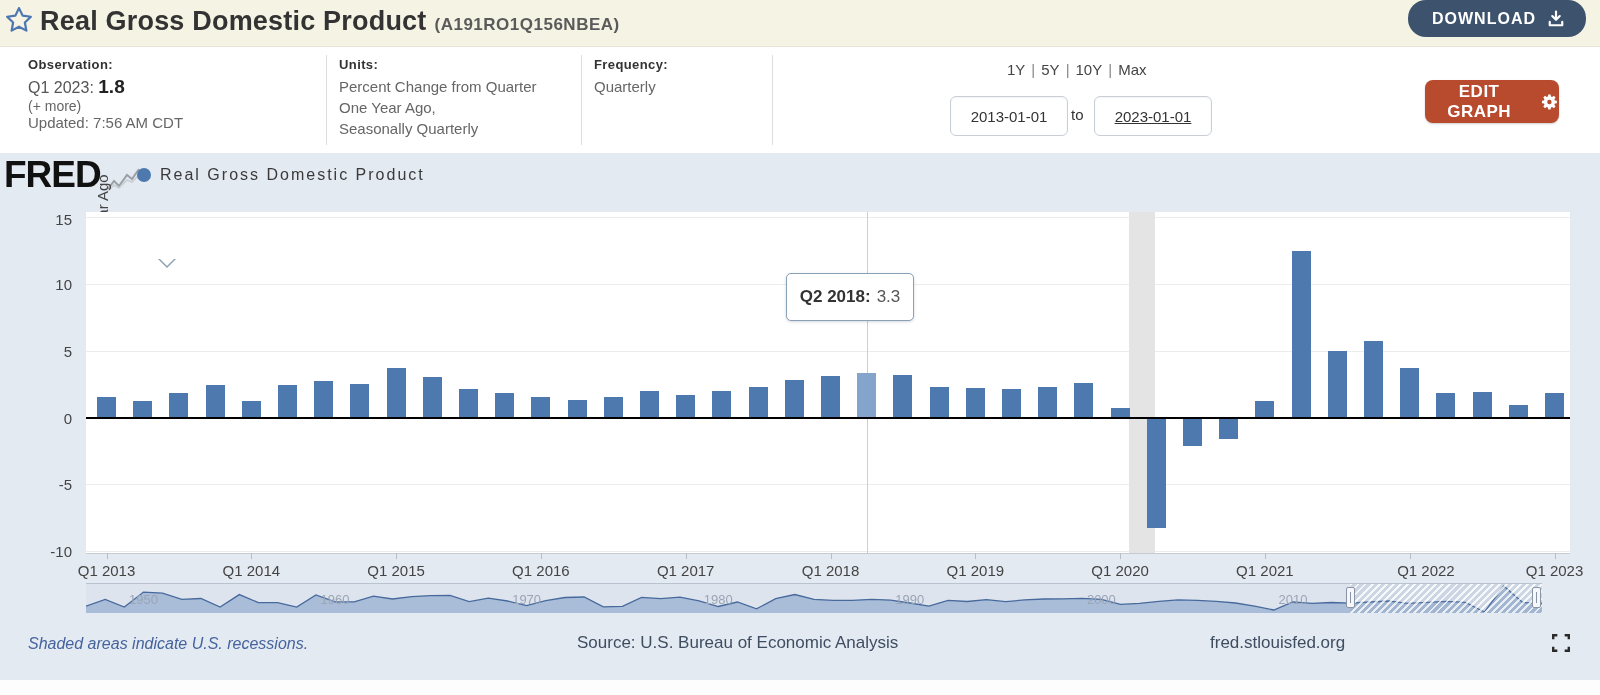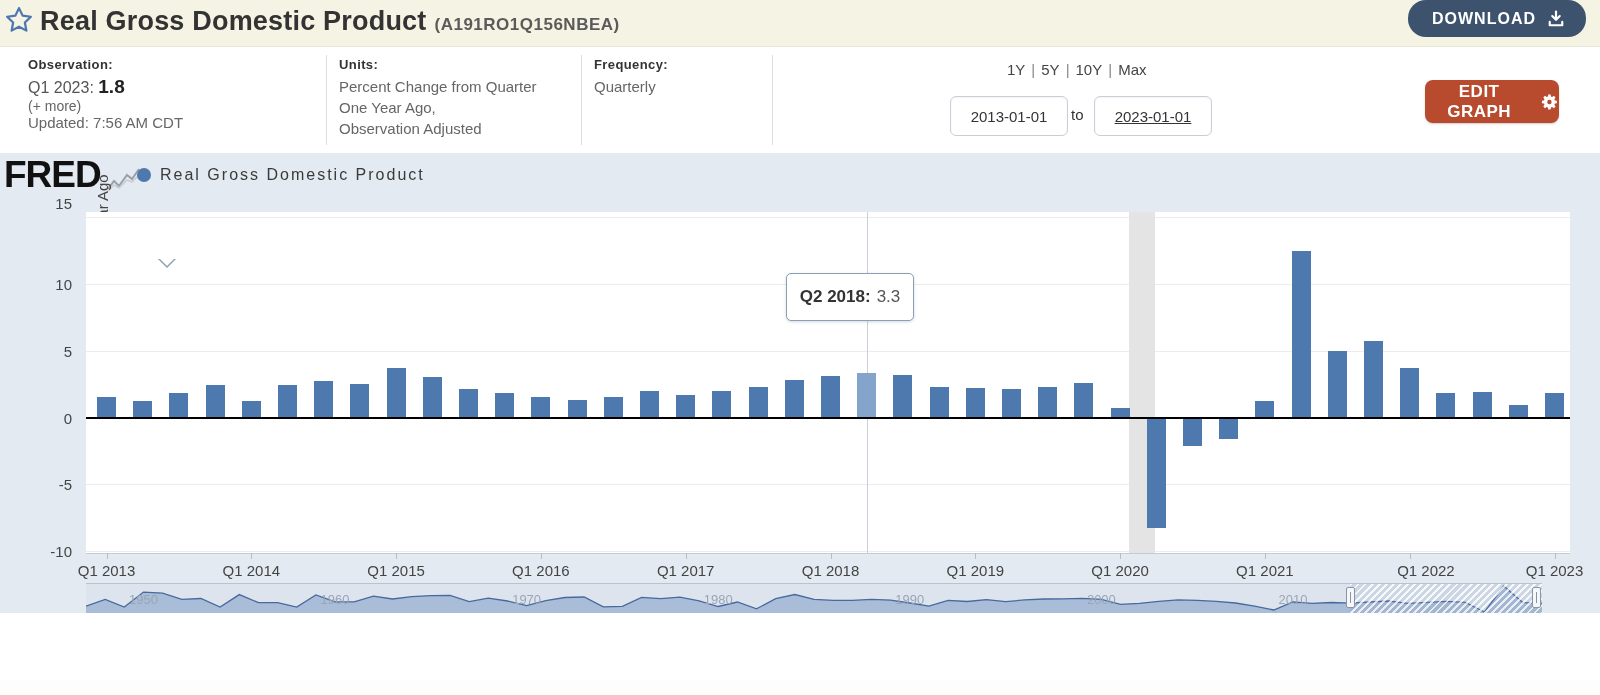--- a/index.html
+++ b/index.html
@@ -100,21 +100,21 @@
       <div class="obs-line"><span>Q1 2023:</span> <span class="obs-value">1.8</span></div>
       <div class="more-link">(+ more)</div>
       <div class="updated">Updated: 7:56 AM CDT</div>
     </div>
     <div class="col-divider" style="left:326px;"></div>
     <div class="info-col" style="left:339px;">
       <div class="info-label">Units:</div>
       <div class="info-text">
         <div>Percent Change from Quarter</div>
         <div>One Year Ago,</div>
-        <div>Observation Adjusted</div>
+        <div>Seasonally Quarterly</div>
       </div>
     </div>
     <div class="col-divider" style="left:581px;"></div>
     <div class="info-col" style="left:594px;">
       <div class="info-label">Frequency:</div>
       <div class="info-text">Quarterly</div>
     </div>
     <div class="col-divider" style="left:772px;"></div>
 
     <div class="range-links" id="rangeLinks"><span class="lnk">1Y</span><span class="sep">|</span><span class="lnk">5Y</span><span class="sep">|</span><span class="lnk">10Y</span><span class="sep">|</span><span class="lnk">Max</span></div>
@@ -199,21 +199,21 @@
         <div class="bar" title="2021 Q3: 5" style="left: 1241.8px; width: 19px; height: 66.8px; top: 138.7px; background: rgb(77, 121, 174);"></div>
         <div class="bar" title="2021 Q4: 5.7" style="left: 1278px; width: 19px; height: 76.152px; top: 129.348px; background: rgb(77, 121, 174);"></div>
         <div class="bar" title="2022 Q1: 3.7" style="left: 1314.2px; width: 19px; height: 49.432px; top: 156.068px; background: rgb(77, 121, 174);"></div>
         <div class="bar" title="2022 Q2: 1.8" style="left: 1350.4px; width: 19px; height: 24.048px; top: 181.452px; background: rgb(77, 121, 174);"></div>
         <div class="bar" title="2022 Q3: 1.9" style="left: 1386.6px; width: 19px; height: 25.384px; top: 180.116px; background: rgb(77, 121, 174);"></div>
         <div class="bar" title="2022 Q4: 0.9" style="left: 1422.8px; width: 19px; height: 12.024px; top: 193.476px; background: rgb(77, 121, 174);"></div>
         <div class="bar" title="2023 Q1: 1.8" style="left: 1459px; width: 19px; height: 24.048px; top: 181.452px; background: rgb(77, 121, 174);"></div>
       </div>
 
     <div id="yLabels">
-        <div class="ylab" style="left: 14px; right: auto; width: 58px; position: absolute; top: 50px; text-align: right;">15</div>
+        <div class="ylab" style="left: 14px; right: auto; width: 58px; position: absolute; top: 66px; text-align: right;">15</div>
         <div class="ylab" style="left: 14px; right: auto; width: 58px; position: absolute; top: 130.9px; text-align: right;">10</div>
         <div class="ylab" style="left: 14px; right: auto; width: 58px; position: absolute; top: 197.7px; text-align: right;">5</div>
         <div class="ylab" style="left: 14px; right: auto; width: 58px; position: absolute; top: 264.5px; text-align: right;">0</div>
         <div class="ylab" style="left: 14px; right: auto; width: 58px; position: absolute; top: 331.3px; text-align: right;">-5</div>
         <div class="ylab" style="left: 14px; right: auto; width: 58px; position: absolute; top: 398.1px; text-align: right;">-10</div>
       </div>
     <div class="x-axis-line"></div>
     <div id="xLabels">
         <div class="x-tick" style="left: 106.5px;"></div>
         <div class="xlab" style="left: 106.5px;">Q1 2013</div>
@@ -240,14 +240,27 @@
       </div>
 
     <div class="navigator" id="navigator">
       <svg id="navSvg" width="1456" height="29">
           <path d="M0,29 L0.0,22.2 L19.2,15.4 L38.3,23.0 L57.5,8.1 L76.6,9.2 L95.8,15.4 L114.9,14.5 L134.1,23.0 L153.3,10.6 L172.4,18.6 L191.6,18.6 L210.7,23.1 L229.9,11.0 L249.1,17.8 L268.2,17.8 L287.4,12.2 L306.5,15.0 L325.7,12.7 L344.8,11.6 L364.0,11.4 L383.2,17.7 L402.3,14.2 L421.5,17.0 L440.6,21.7 L459.8,16.7 L478.9,13.5 L498.1,13.0 L517.3,22.8 L536.4,22.3 L555.6,13.4 L574.7,14.6 L593.9,13.2 L613.1,16.9 L632.2,22.5 L651.4,18.0 L670.5,24.9 L689.7,14.6 L708.8,10.5 L728.0,15.3 L747.2,16.4 L766.3,16.4 L785.5,15.3 L804.6,16.1 L823.8,19.0 L842.9,22.2 L862.1,16.4 L881.3,17.5 L900.4,15.6 L919.6,17.7 L938.7,15.9 L957.9,15.0 L977.1,14.8 L996.2,14.3 L1015.4,15.4 L1034.5,20.4 L1053.7,19.3 L1072.8,17.4 L1092.0,15.9 L1111.2,16.4 L1130.3,17.4 L1149.5,19.0 L1168.6,22.2 L1187.8,26.0 L1206.9,17.8 L1226.1,19.4 L1245.3,18.5 L1264.4,19.1 L1283.6,18.0 L1302.7,17.0 L1321.9,19.3 L1341.1,18.3 L1360.2,17.4 L1379.4,18.3 L1398.5,28.0 L1417.7,2.0 L1436.8,18.6 L1456.0,19.1 L1456,29 Z" fill="#a9bdd9"></path>
           <polyline points="0.0,22.2 19.2,15.4 38.3,23.0 57.5,8.1 76.6,9.2 95.8,15.4 114.9,14.5 134.1,23.0 153.3,10.6 172.4,18.6 191.6,18.6 210.7,23.1 229.9,11.0 249.1,17.8 268.2,17.8 287.4,12.2 306.5,15.0 325.7,12.7 344.8,11.6 364.0,11.4 383.2,17.7 402.3,14.2 421.5,17.0 440.6,21.7 459.8,16.7 478.9,13.5 498.1,13.0 517.3,22.8 536.4,22.3 555.6,13.4 574.7,14.6 593.9,13.2 613.1,16.9 632.2,22.5 651.4,18.0 670.5,24.9 689.7,14.6 708.8,10.5 728.0,15.3 747.2,16.4 766.3,16.4 785.5,15.3 804.6,16.1 823.8,19.0 842.9,22.2 862.1,16.4 881.3,17.5 900.4,15.6 919.6,17.7 938.7,15.9 957.9,15.0 977.1,14.8 996.2,14.3 1015.4,15.4 1034.5,20.4 1053.7,19.3 1072.8,17.4 1092.0,15.9 1111.2,16.4 1130.3,17.4 1149.5,19.0 1168.6,22.2 1187.8,26.0 1206.9,17.8 1226.1,19.4 1245.3,18.5 1264.4,19.1 1283.6,18.0 1302.7,17.0 1321.9,19.3 1341.1,18.3 1360.2,17.4 1379.4,18.3 1398.5,28.0 1417.7,2.0 1436.8,18.6 1456.0,19.1" fill="none" stroke="#47699c" stroke-width="1.3"></polyline>
         </svg>
     <div class="nav-label" style="left: 57.4737px;">1950</div><div class="nav-label" style="left: 249.053px;">1960</div><div class="nav-label" style="left: 440.632px;">1970</div><div class="nav-label" style="left: 632.211px;">1980</div><div class="nav-label" style="left: 823.789px;">1990</div><div class="nav-label" style="left: 1015.37px;">2000</div><div class="nav-label" style="left: 1206.95px;">2010</div><div class="nav-selection" style="left: 1264.42px; width: 191.579px;"></div><div class="nav-handle" style="left: 1259.92px;"></div><div class="nav-handle" style="left: 1446px;"></div></div>
   </div>
 
+  <div class="footer">
+    <span class="recessions-note">Shaded areas indicate U.S. recessions.</span>
+    <span class="source-text">Source: U.S. Bureau of Economic Analysis</span>
+    <span class="site-text">fred.stlouisfed.org</span>
+    <button class="fullscreen-btn">
+      <svg width="22" height="22" viewBox="0 0 24 24" fill="none" stroke="#2a2a2a" stroke-width="2.6">
+        <path d="M3.5 8V3.5H8"></path>
+          <path d="M16 3.5h4.5V8"></path>
+          <path d="M20.5 16v4.5H16"></path>
+          <path d="M8 20.5H3.5V16"></path>
+      </svg>
+    </button>
+  </div>
   <div class="bottom-strip"></div>
 </div>
 
 </body></html>

